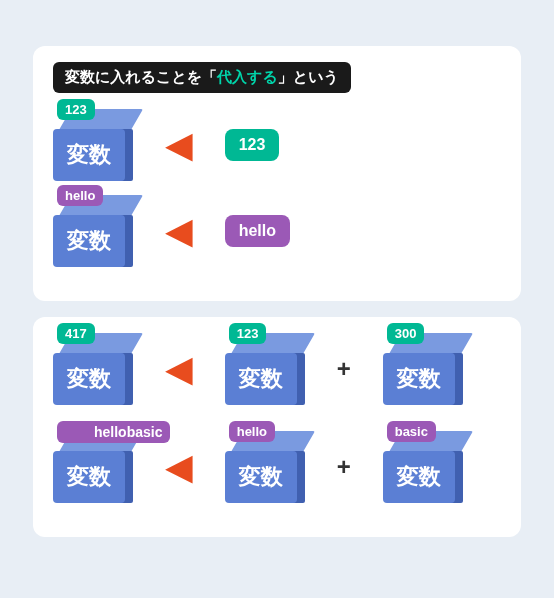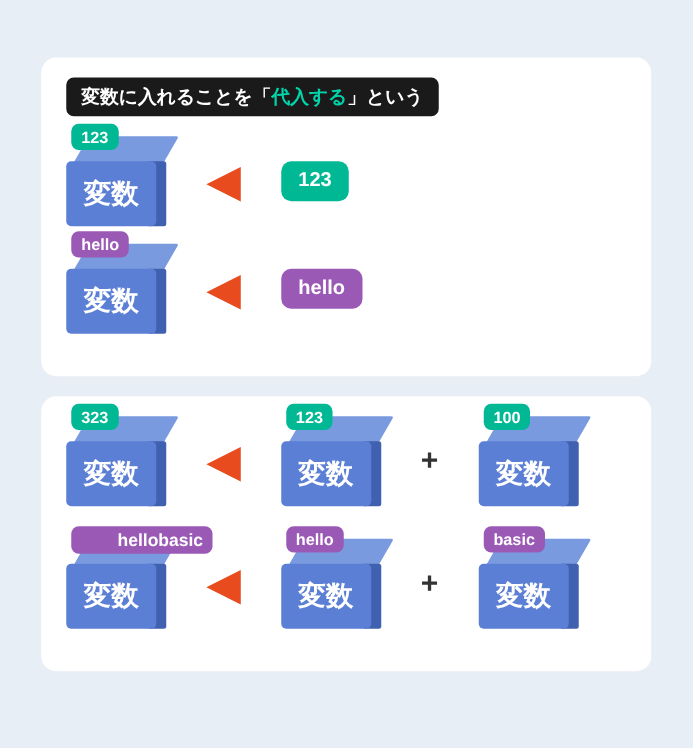--- a/index.html
+++ b/index.html
@@ -174,39 +174,39 @@
       <div class="value-badge badge-purple">hello</div>
     </div>
   </div>
 
   <div class="section">
 
     <div class="section2-rows">
 
       <div class="row">
         <div class="box-3d">
-          <div class="box-label label-teal">323</div>
+          <div class="box-label label-teal">417</div>
           <div class="box-face-top"></div>
           <div class="box-face-front">
             <span>変数</span>
           </div>
           <div class="box-face-side"></div>
         </div>
         <div class="arrow">◀</div>
         <div class="box-3d">
           <div class="box-label label-teal">123</div>
           <div class="box-face-top"></div>
           <div class="box-face-front">
             <span>変数</span>
           </div>
           <div class="box-face-side"></div>
         </div>
         <div class="plus">+</div>
         <div class="box-3d">
-          <div class="box-label label-teal">100</div>
+          <div class="box-label label-teal">300</div>
           <div class="box-face-top"></div>
           <div class="box-face-front">
             <span>変数</span>
           </div>
           <div class="box-face-side"></div>
         </div>
       </div>
 
       <div class="row">
         <div class="box-3d">

